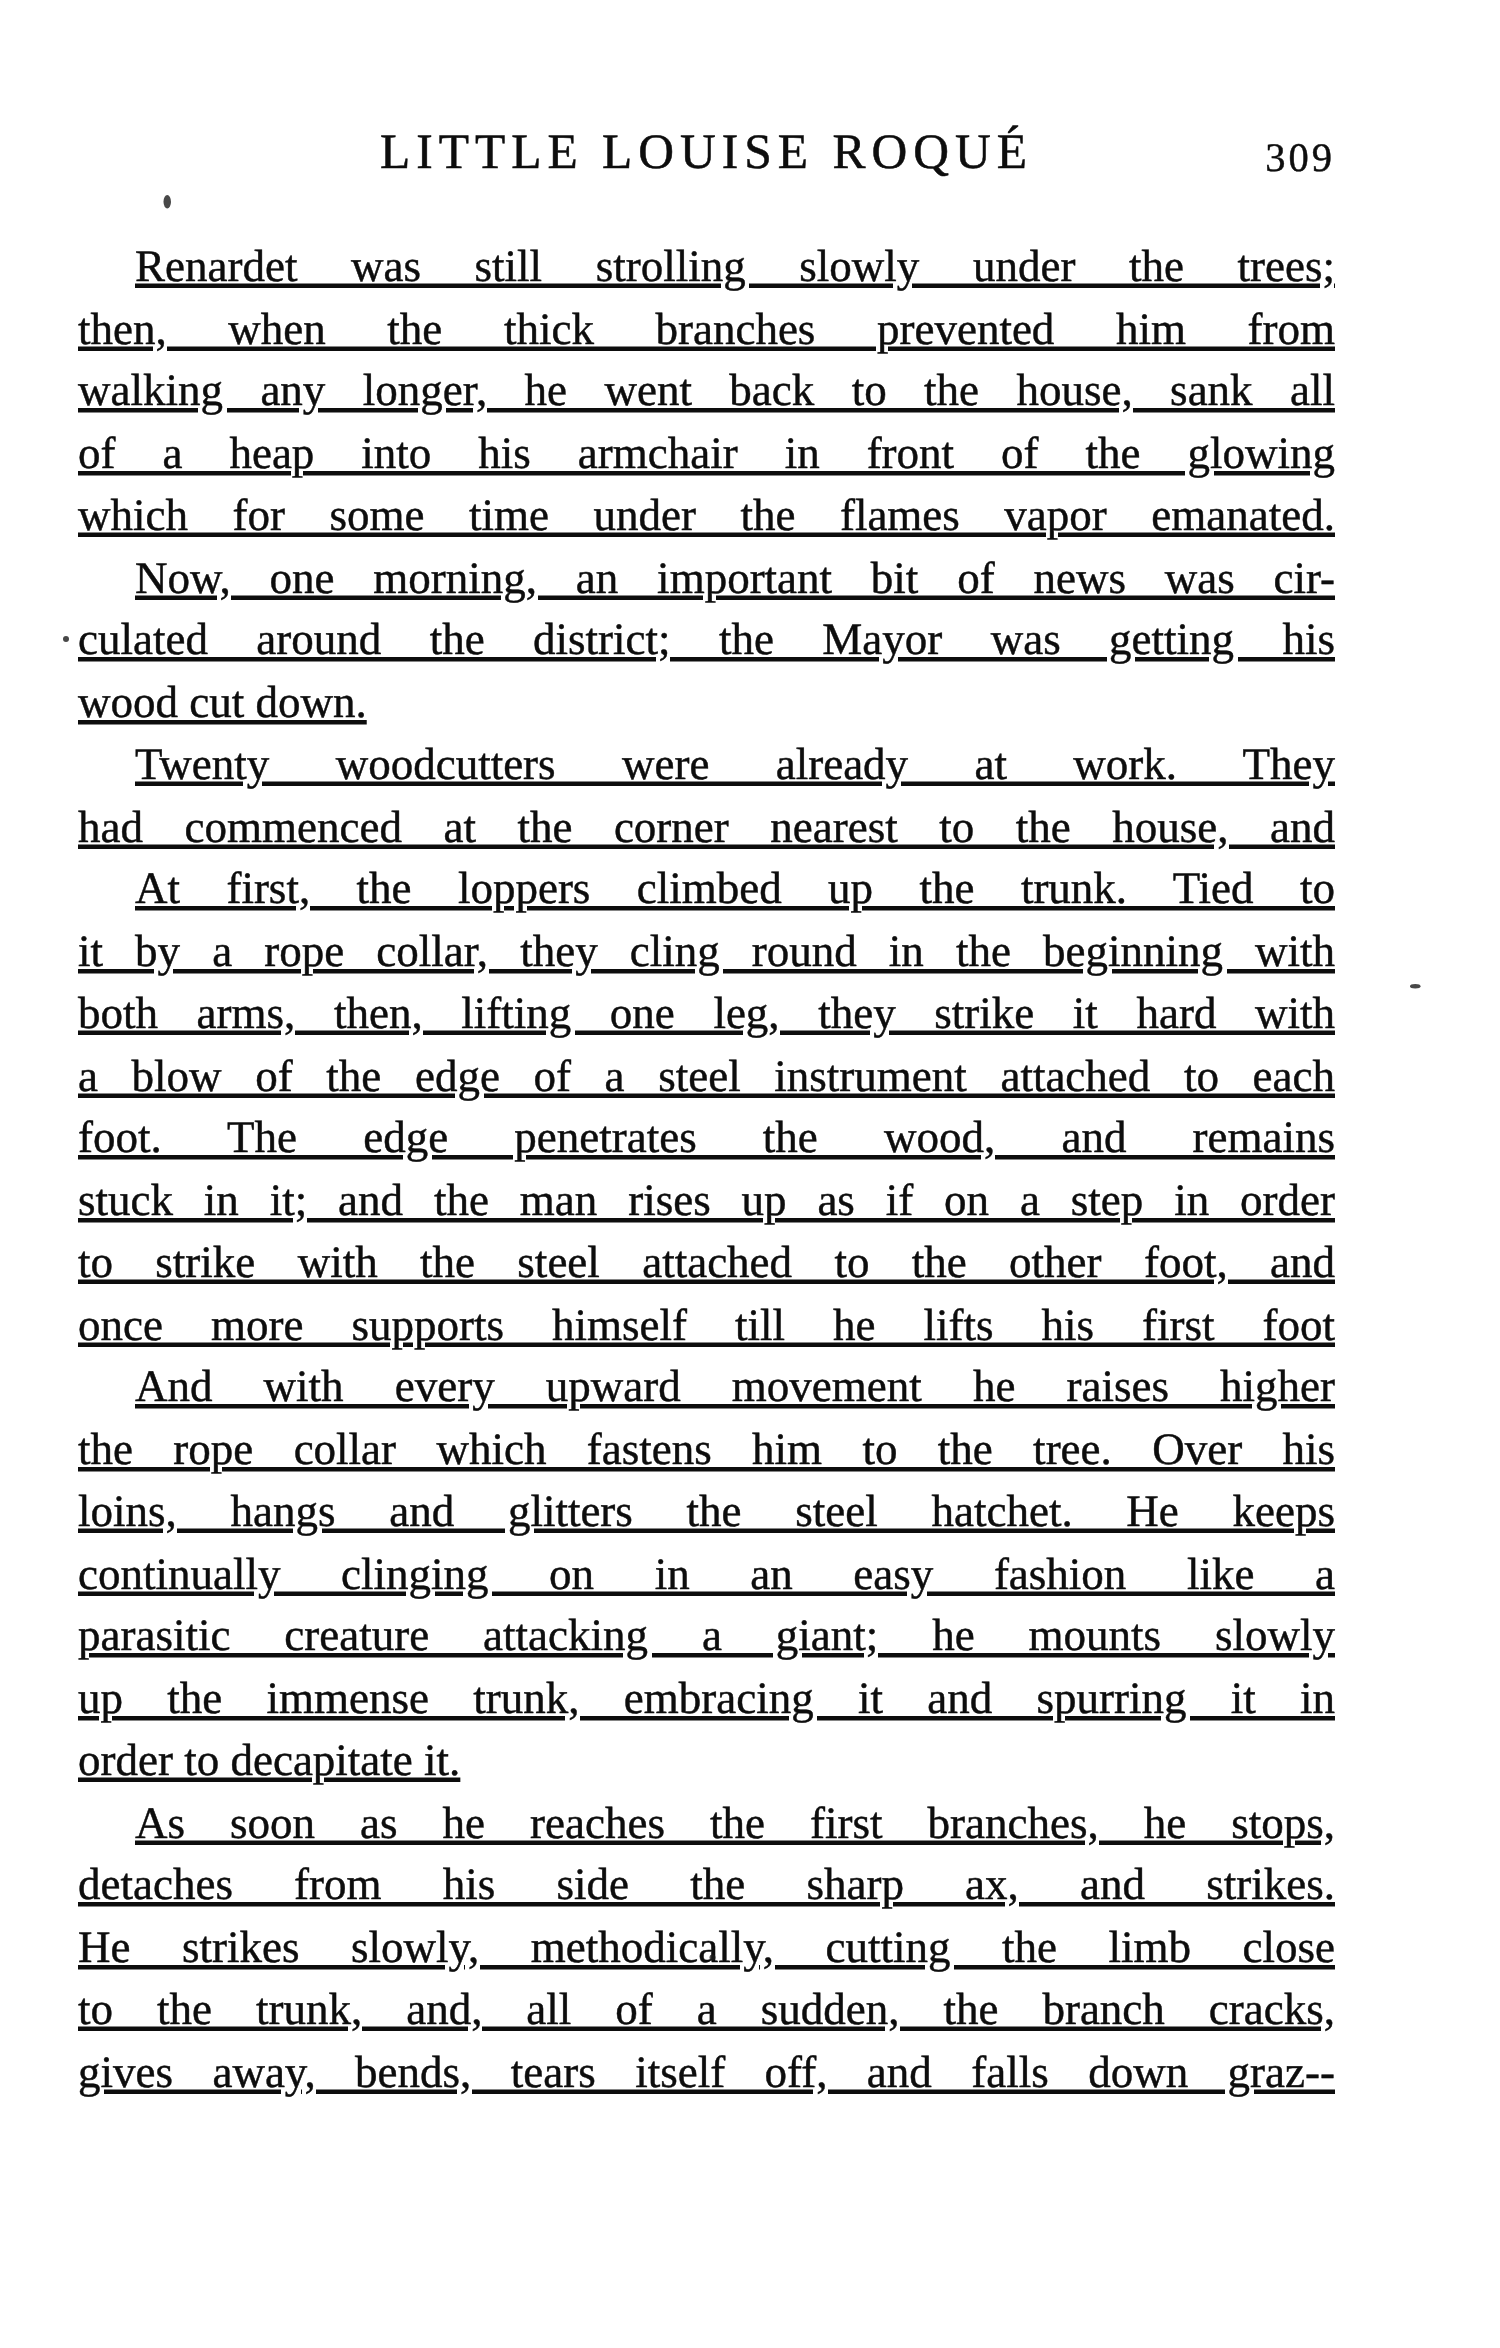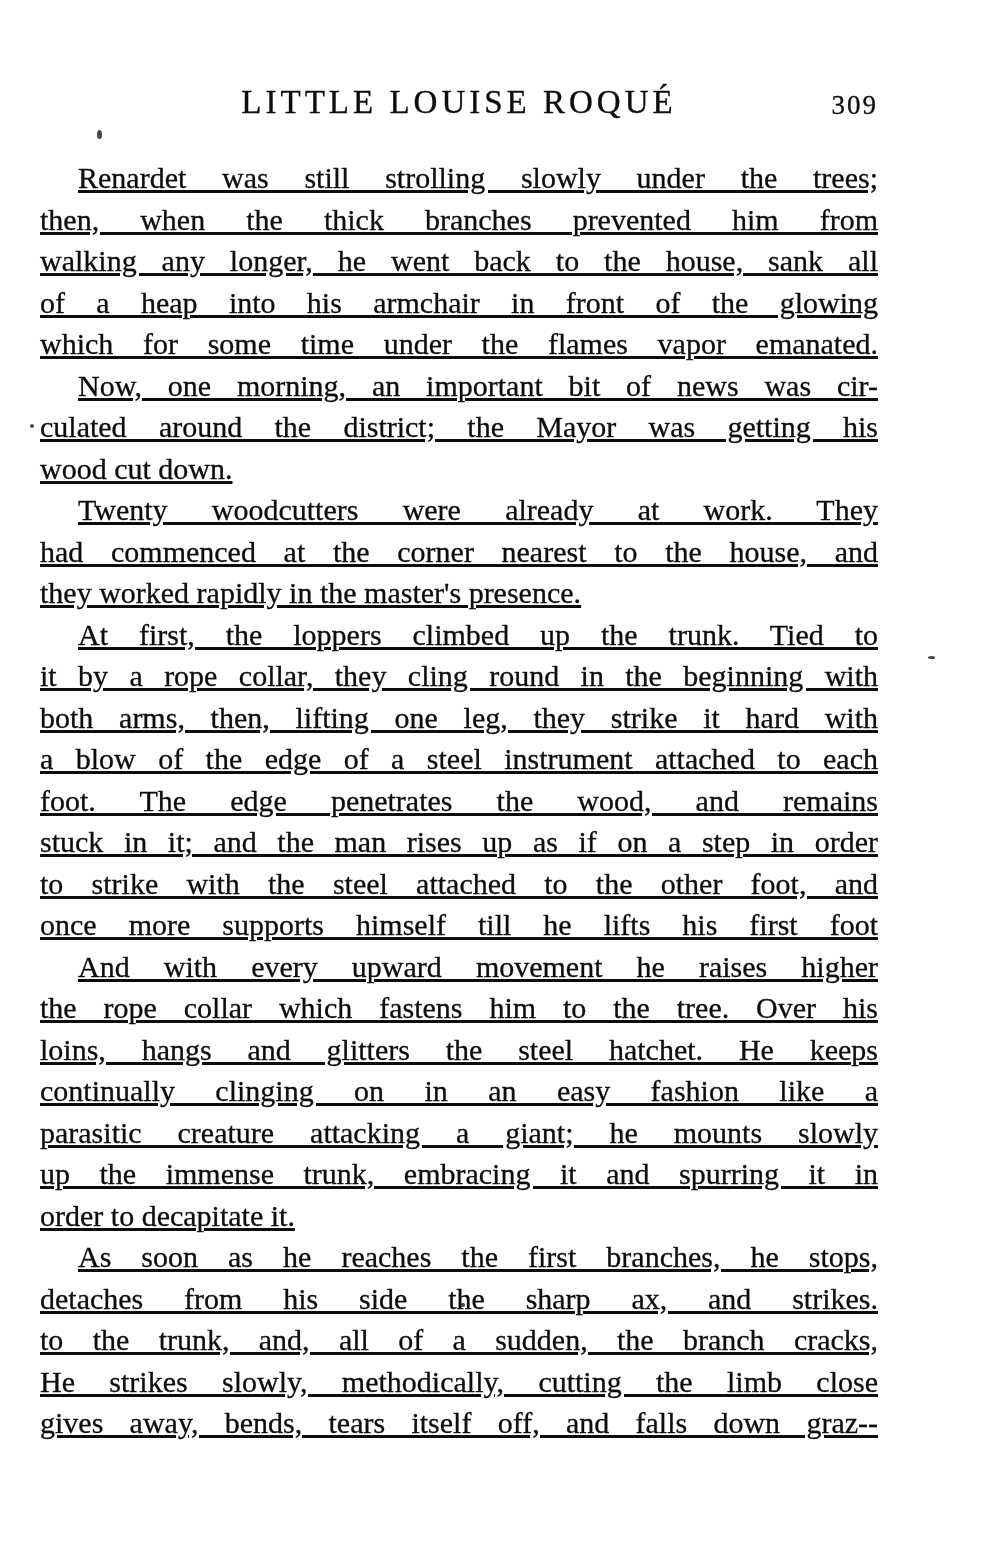--- a/index.html
+++ b/index.html
@@ -5,20 +5,21 @@
 <style>
   html, body { margin: 0; padding: 0; background: #ffffff; }
   .page {
     position: relative;
     width: 972px;
     height: 1565px;
     background: #ffffff;
     overflow: hidden;
     font-family: "Liberation Serif", serif;
     color: #0d0d0d;
+    margin-left: 12px;
   }
   .column {
     position: absolute;
     left: 40px;
     top: 82px;
     width: 838px;
   }
   .running-head {
     position: relative;
     height: 41px;
@@ -74,40 +75,39 @@
         <div class="line indent">Renardet was still strolling slowly under the trees;</div>
         <div class="line">then, when the thick branches prevented him from</div>
         <div class="line">walking any longer, he went back to the house, sank all</div>
         <div class="line">of a heap into his armchair in front of the glowing</div>
         <div class="line">which for some time under the flames vapor emanated.</div>
         <div class="line indent">Now, one morning, an important bit of news was cir-</div>
         <div class="line">culated around the district; the Mayor was getting his</div>
         <div class="line no-just">wood cut down.</div>
         <div class="line indent">Twenty woodcutters were already at work.  They</div>
         <div class="line">had commenced at the corner nearest to the house, and</div>
-        <div class="line no-just">they worked rapidly in the master's presence.</div>
         <div class="line indent">At first, the loppers climbed up the trunk.  Tied to</div>
         <div class="line">it by a rope collar, they cling round in the beginning with</div>
         <div class="line">both arms, then, lifting one leg, they strike it hard with</div>
         <div class="line">a blow of the edge of a steel instrument attached to each</div>
         <div class="line">foot.  The edge penetrates the wood, and remains</div>
         <div class="line">stuck in it; and the man rises up as if on a step in order</div>
         <div class="line">to strike with the steel attached to the other foot, and</div>
         <div class="line">once more supports himself till he lifts his first foot</div>
         <div class="line indent">And with every upward movement he raises higher</div>
         <div class="line">the rope collar which fastens him to the tree.  Over his</div>
         <div class="line">loins, hangs and glitters the steel hatchet.  He keeps</div>
         <div class="line">continually clinging on in an easy fashion like a</div>
         <div class="line">parasitic creature attacking a giant; he mounts slowly</div>
         <div class="line">up the immense trunk, embracing it and spurring it in</div>
         <div class="line no-just">order to decapitate it.</div>
         <div class="line indent">As soon as he reaches the first branches, he stops,</div>
         <div class="line">detaches from his side the sharp ax, and strikes.</div>
+        <div class="line">He strikes slowly, methodically, cutting the limb close</div>
         <div class="line">to the trunk, and, all of a sudden, the branch cracks,</div>
-        <div class="line">He strikes slowly, methodically, cutting the limb close</div>
         <div class="line">gives away, bends, tears itself off, and falls down graz--</div>
       </div>
   </div>
 <div class="speck" style="left: 97px; top: 130px; width: 5px; height: 9px;"></div>
     <div class="speck" style="left: 30px; top: 424px; width: 4px; height: 4px;"></div>
     <div class="speck" style="left: 928px; top: 656px; width: 7px; height: 3px;"></div>
     <div class="speck" style="left: 461px; top: 1303px; width: 4px; height: 4px;"></div>
   </div>
 
 </body></html>

